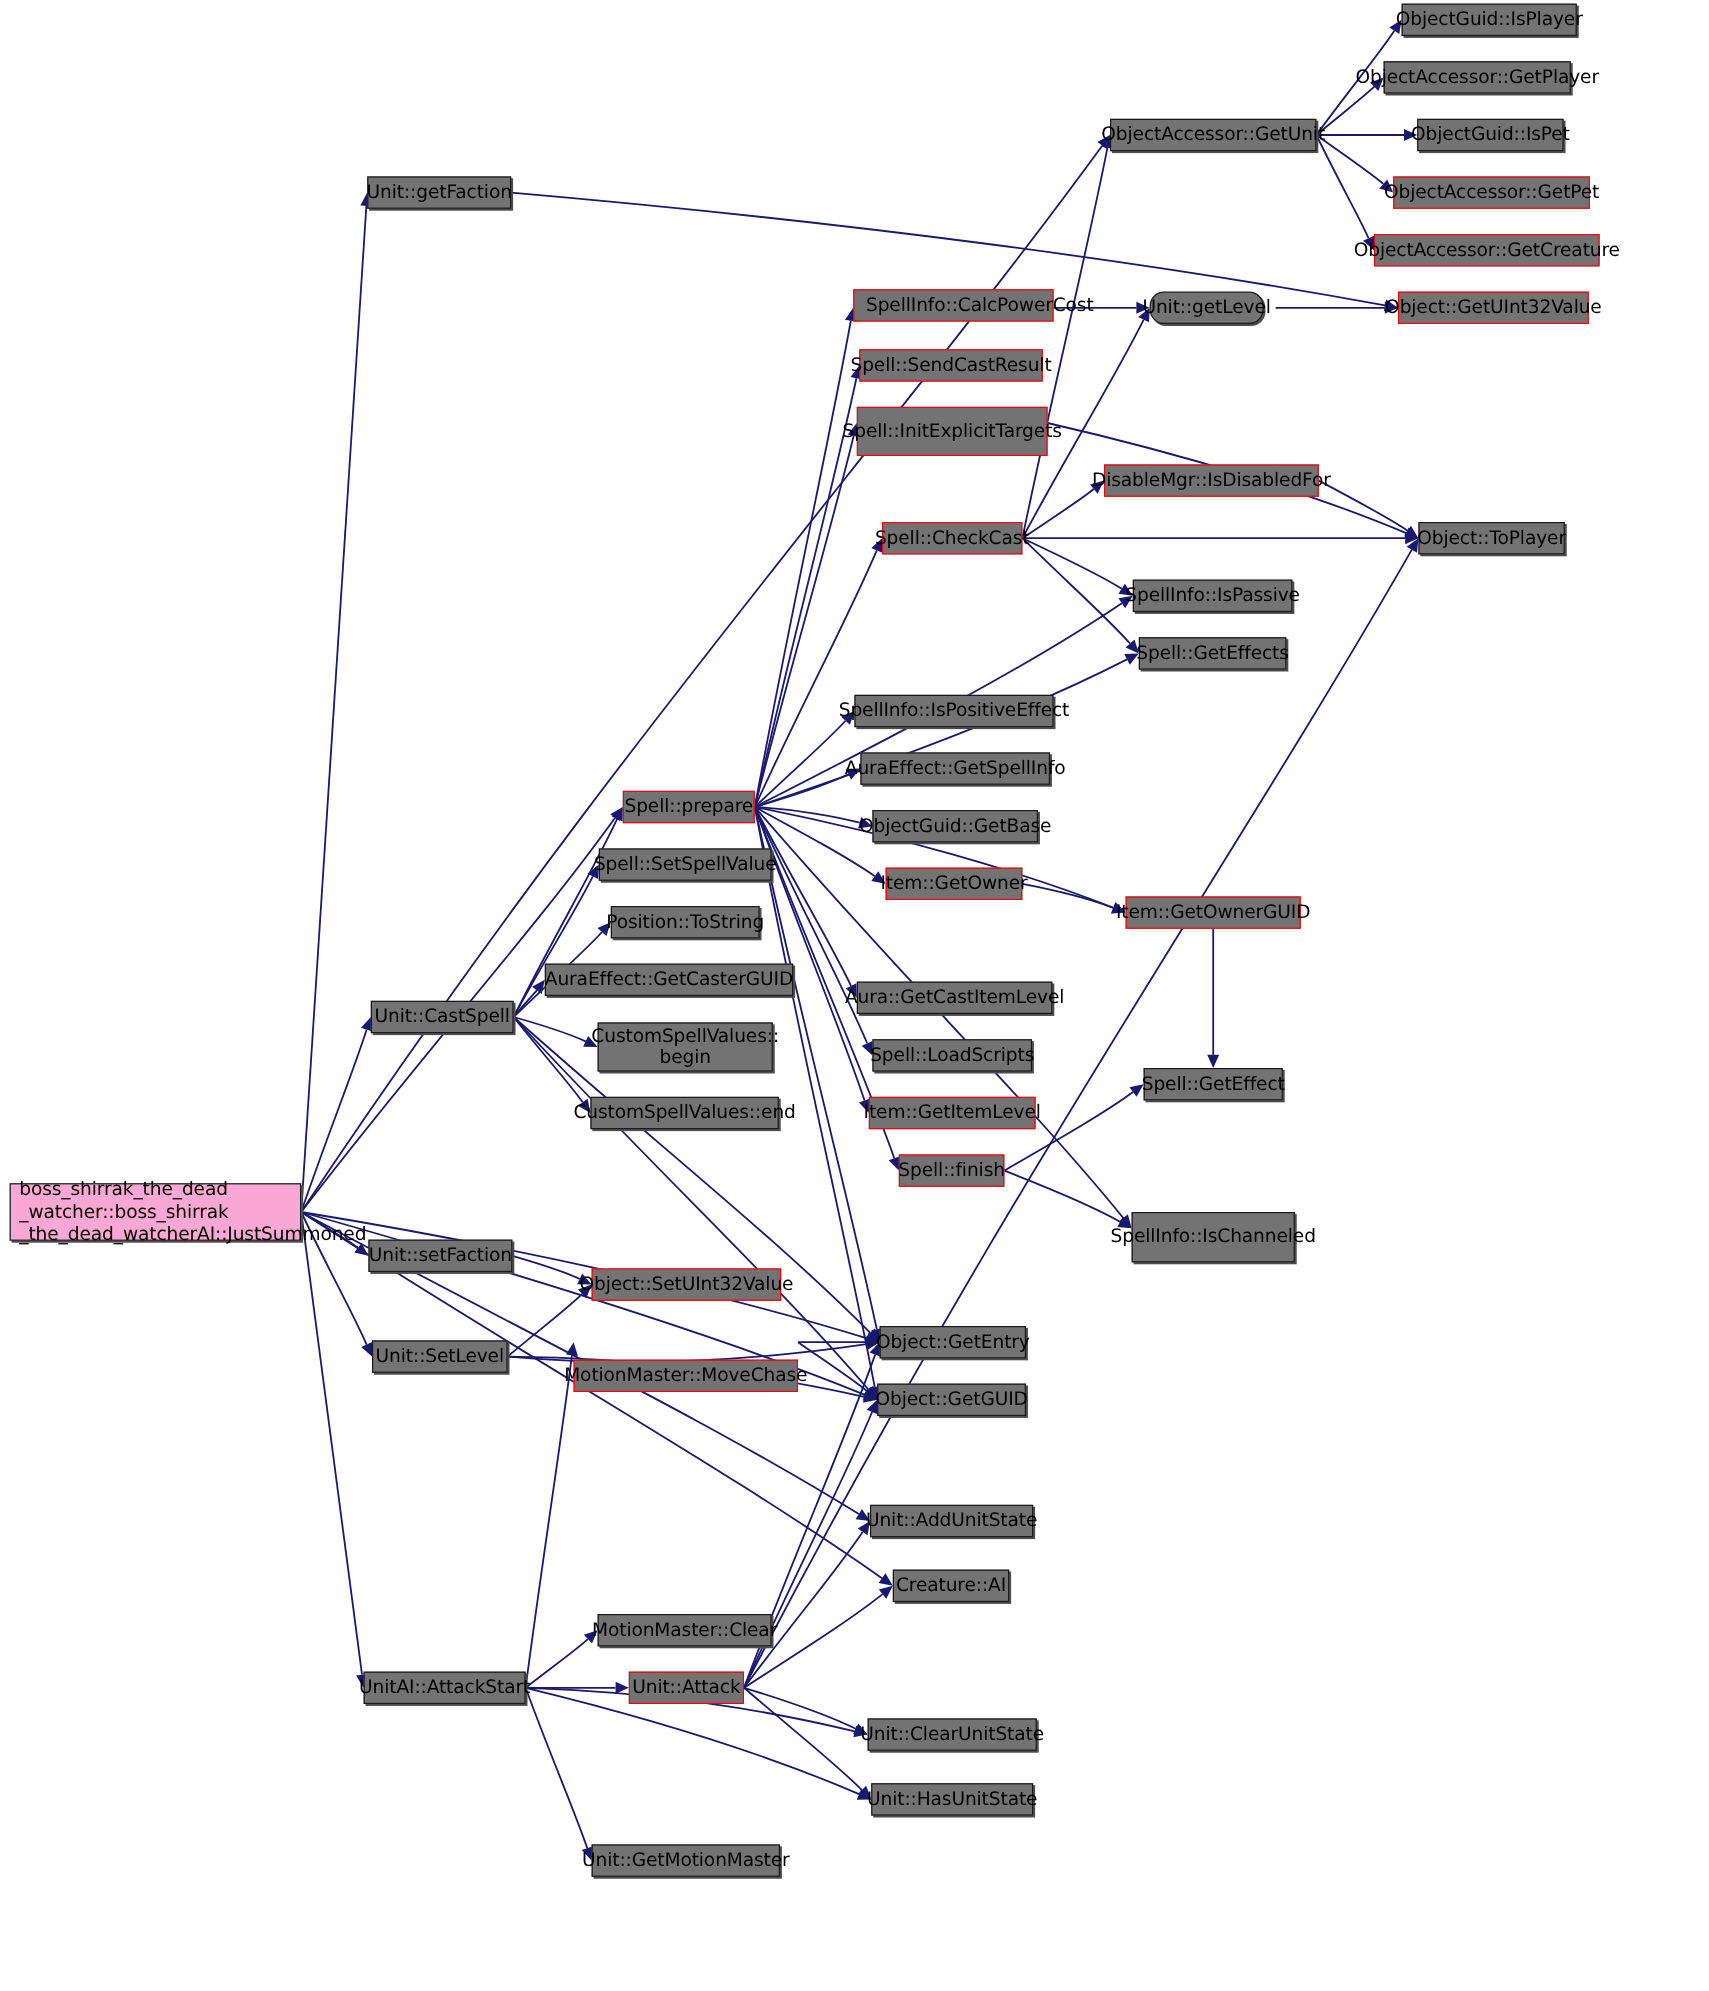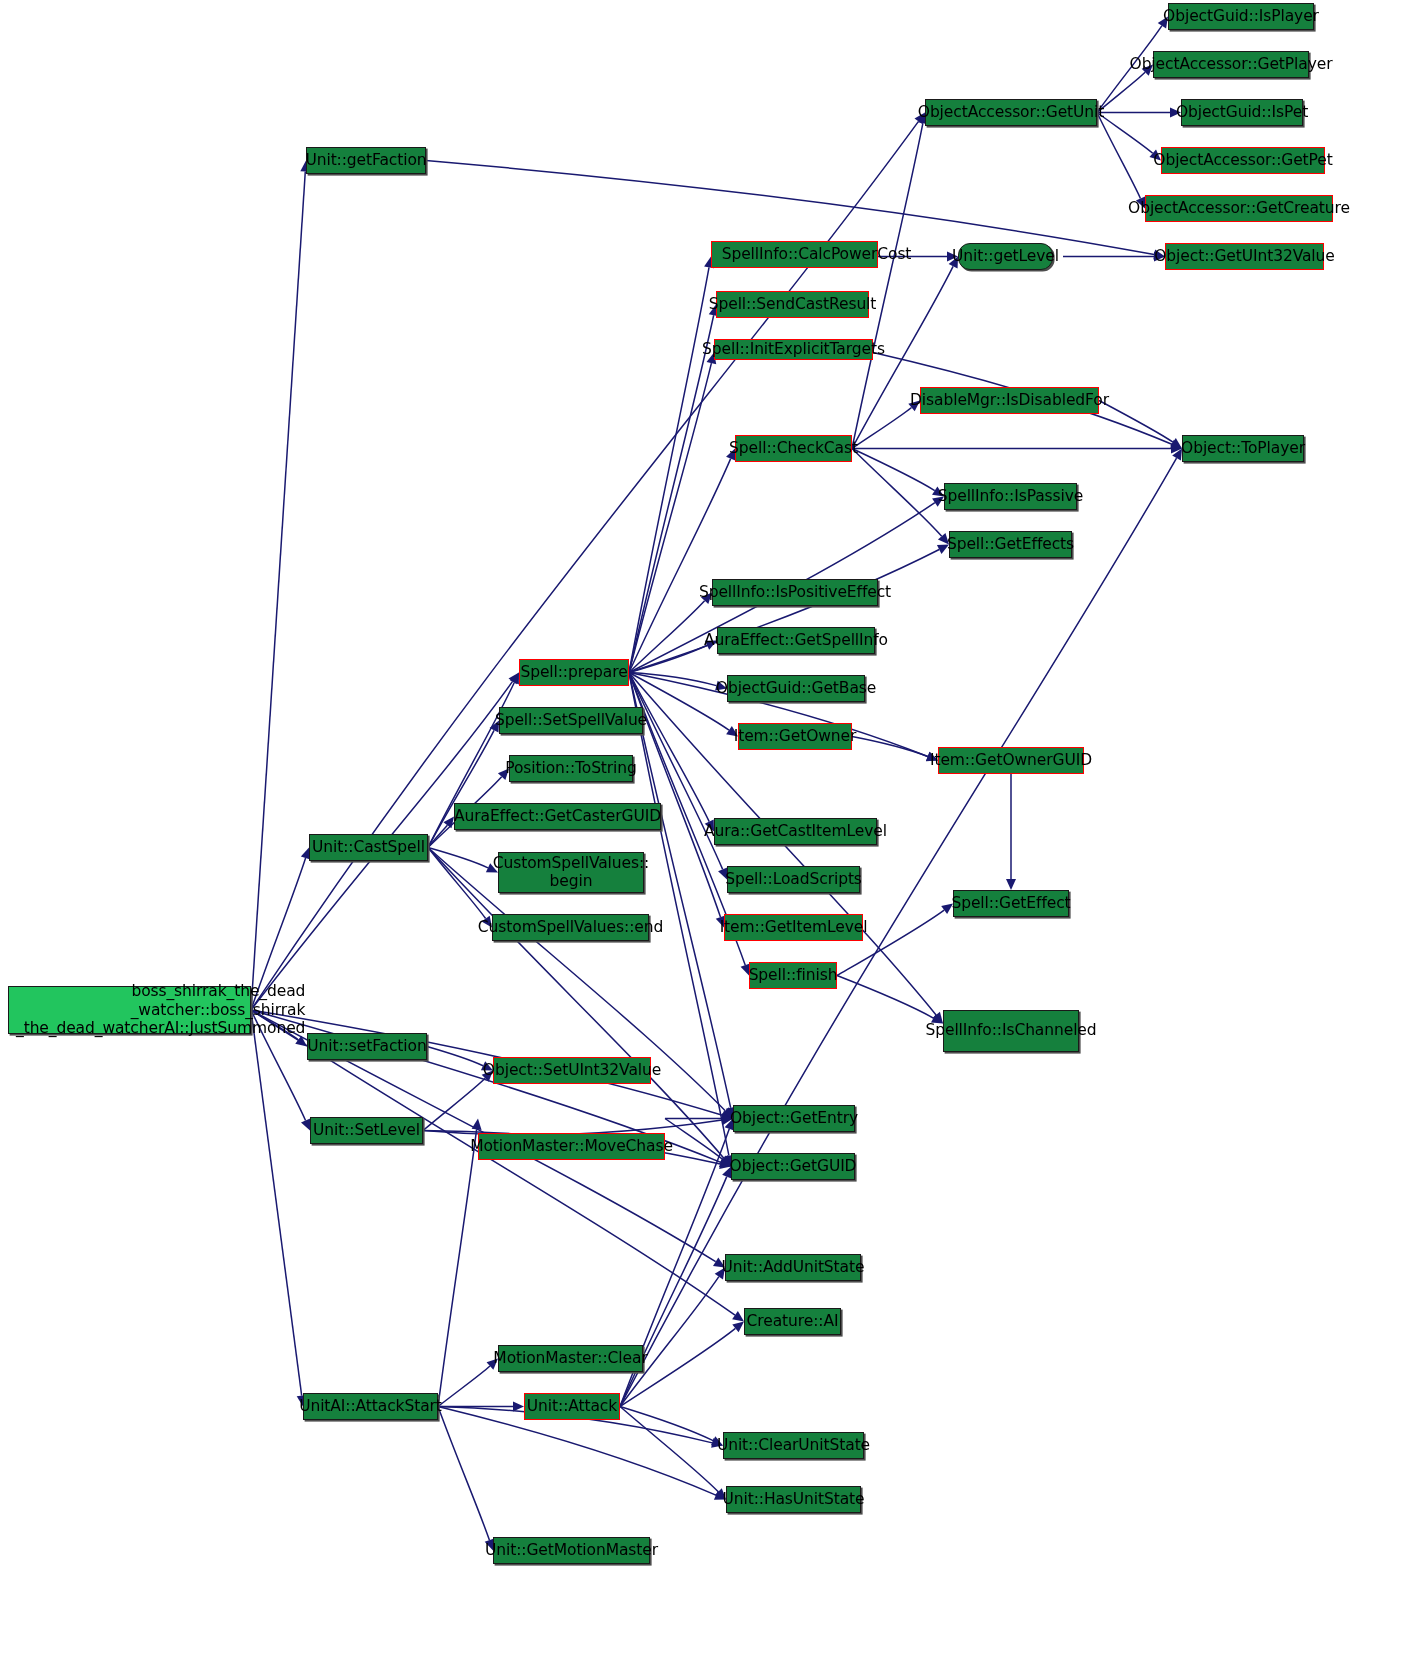--- a/index.html
+++ b/index.html
@@ -23,41 +23,41 @@
     height: 1659px;
     pointer-events: none;
   }
   .node {
     position: absolute;
     box-sizing: border-box;
     display: flex;
     align-items: center;
     justify-content: center;
     text-align: center;
-    background: #15803d;
+    background: #737373;
     color: #000000;
     font-size: 15.5px;
     line-height: 1.12;
     white-space: pre-line;
     letter-spacing: -0.1px;
     z-index: 5;
   }
   .node.black {
     border: 1px solid #1a1a1a;
     box-shadow: 1.6px 1.6px 0 0 #4d4d4d;
   }
   .node.red {
     border: 1.6px solid #ff0000;
   }
   .node.root {
-    background: #22c55e;
+    background: #f9a8d4;
     border: 1px solid #1a1a1a;
     box-shadow: 1.6px 1.6px 0 0 #4d4d4d;
     justify-content: flex-start;
-    text-align: right;
+    text-align: left;
     padding-left: 7px;
     font-size: 15.5px;
     line-height: 1.22;
   }
 </style>
 </head>
 <body>
 
 <div id="canvas">
   <svg id="edges" viewBox="0 0 1424 1659">
@@ -221,21 +221,21 @@
     <div class="node black" style="left: 925px; top: 99px; width: 172px; height: 27px;">ObjectAccessor::GetUnit</div>
     <div class="node black" style="left: 1168px; top: 3px; width: 146px; height: 27px;">ObjectGuid::IsPlayer</div>
     <div class="node black" style="left: 1153px; top: 51px; width: 156px; height: 27px;">ObjectAccessor::GetPlayer</div>
     <div class="node black" style="left: 1181px; top: 99px; width: 122px; height: 27px;">ObjectGuid::IsPet</div>
     <div class="node red" style="left: 1161px; top: 147px; width: 164px; height: 27px;">ObjectAccessor::GetPet</div>
     <div class="node red" style="left: 1145px; top: 195px; width: 188px; height: 27px;">ObjectAccessor::GetCreature</div>
     <div class="node red" style="left: 711px; top: 241px; width: 167px; height: 27px; padding-left: 44px;">SpellInfo::CalcPowerCost</div>
     <div class="node black" style="left: 958px; top: 243px; width: 95px; height: 27px; border-radius: 12px;">Unit::getLevel</div>
     <div class="node red" style="left: 1165px; top: 243px; width: 159px; height: 27px;">Object::GetUInt32Value</div>
     <div class="node red" style="left: 716px; top: 291px; width: 153px; height: 27px;">Spell::SendCastResult</div>
-    <div class="node red" style="left: 714px; top: 339px; width: 159px; height: 21px;">Spell::InitExplicitTargets</div>
+    <div class="node red" style="left: 714px; top: 339px; width: 159px; height: 41px;">Spell::InitExplicitTargets</div>
     <div class="node red" style="left: 920px; top: 387px; width: 179px; height: 27px;">DisableMgr::IsDisabledFor</div>
     <div class="node black" style="left: 1182px; top: 435px; width: 122px; height: 27px;">Object::ToPlayer</div>
     <div class="node red" style="left: 735px; top: 435px; width: 117px; height: 27px;">Spell::CheckCast</div>
     <div class="node black" style="left: 944px; top: 483px; width: 133px; height: 27px;">SpellInfo::IsPassive</div>
     <div class="node black" style="left: 949px; top: 531px; width: 123px; height: 27px;">Spell::GetEffects</div>
     <div class="node black" style="left: 712px; top: 579px; width: 166px; height: 27px;">SpellInfo::IsPositiveEffect</div>
     <div class="node black" style="left: 717px; top: 627px; width: 158px; height: 27px;">AuraEffect::GetSpellInfo</div>
     <div class="node black" style="left: 727px; top: 675px; width: 138px; height: 27px;">ObjectGuid::GetBase</div>
     <div class="node red" style="left: 519px; top: 659px; width: 110px; height: 27px;">Spell::prepare</div>
     <div class="node red" style="left: 738px; top: 723px; width: 114px; height: 27px;">Item::GetOwner</div>

